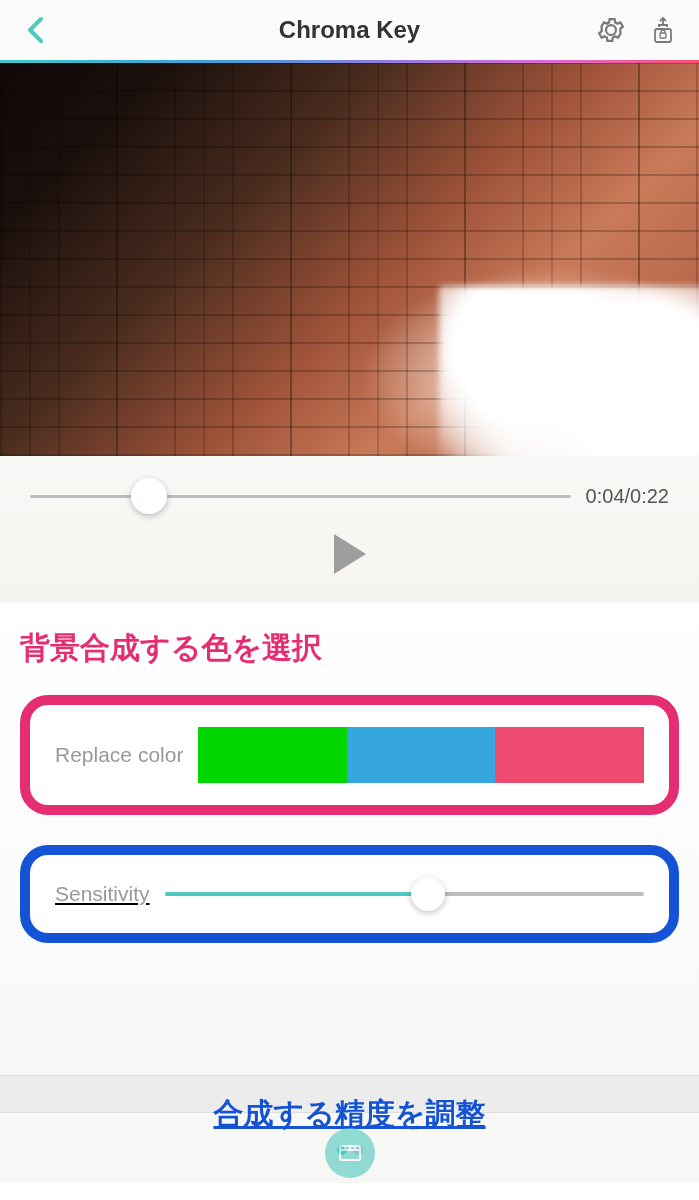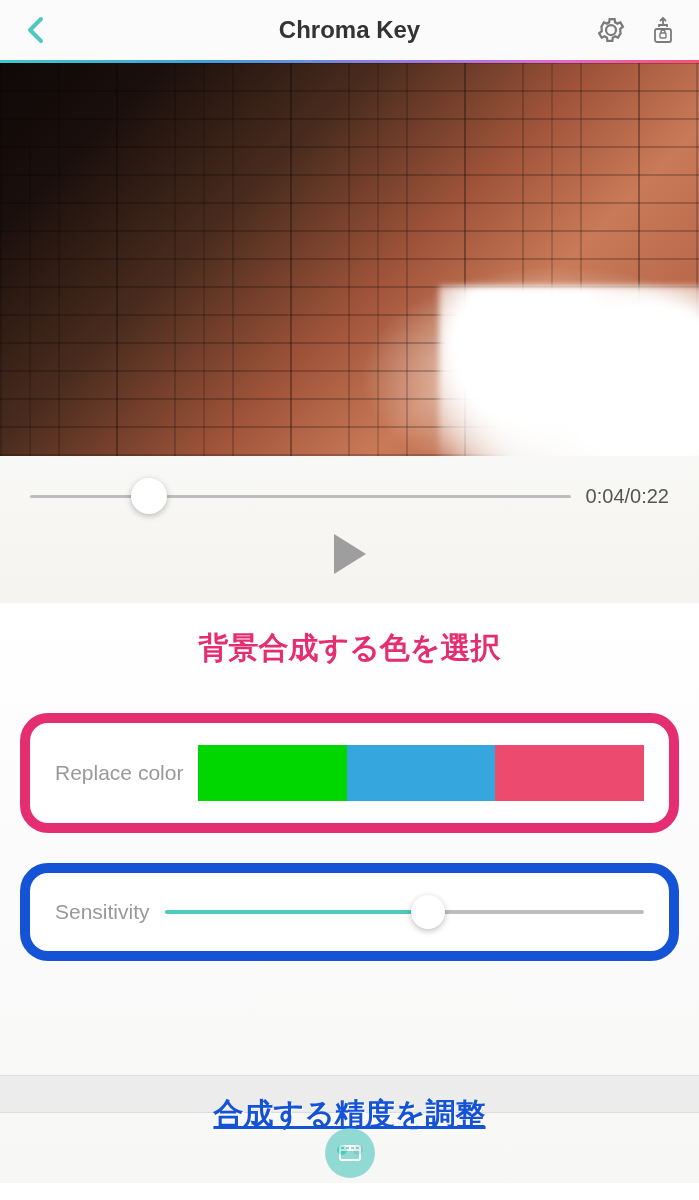--- a/index.html
+++ b/index.html
@@ -120,24 +120,23 @@
     border-bottom: 20px solid transparent;
   }
   
   .settings-area {
     padding: 25px 20px 0;
     background: linear-gradient(180deg,#fff 0%, #fafafa 60%, #f7f7f5 100%);
     position:relative;
     height: 580px;
   }
   .annotation {
-    text-align:center;
     font-size: 30px;
     font-weight: 700;
-    margin-bottom: 44px;
+    margin-bottom: 26px;
   }
   .annotation-pink { color:#e52d72; }
   .annotation-blue { color:#1453d6; text-shadow: 1px 1px 0 #fff; }
   .annotation-red-outline { 
     color:#ff0000; 
     font-weight:700; 
     font-size:32px;
     -webkit-text-stroke: 1px #fff;
     text-shadow: 0 0 2px #fff, 0 0 2px #fff;
   }
@@ -148,21 +147,21 @@
     padding: 22px 25px;
     margin-bottom: 30px;
     display:flex;
     align-items:center;
     gap: 15px;
     background:#fff;
     position:relative;
     z-index:2;
   }
   .box-pink { border-color:#e52d72; }
-  .box-blue { border-color:#1453d6; }
+  .box-blue { border-color:#1453d6;text-decoration:underline; }
   .row-label { font-size: 21px; color:#999; flex-shrink:0; }
   .swatches { flex:1; display:flex; height:56px; }
   .swatch { flex:1; cursor:pointer; }
   
   .sense-slider {
     flex:1;
     position:relative;
     height:34px;
     display:flex;
     align-items:center;

